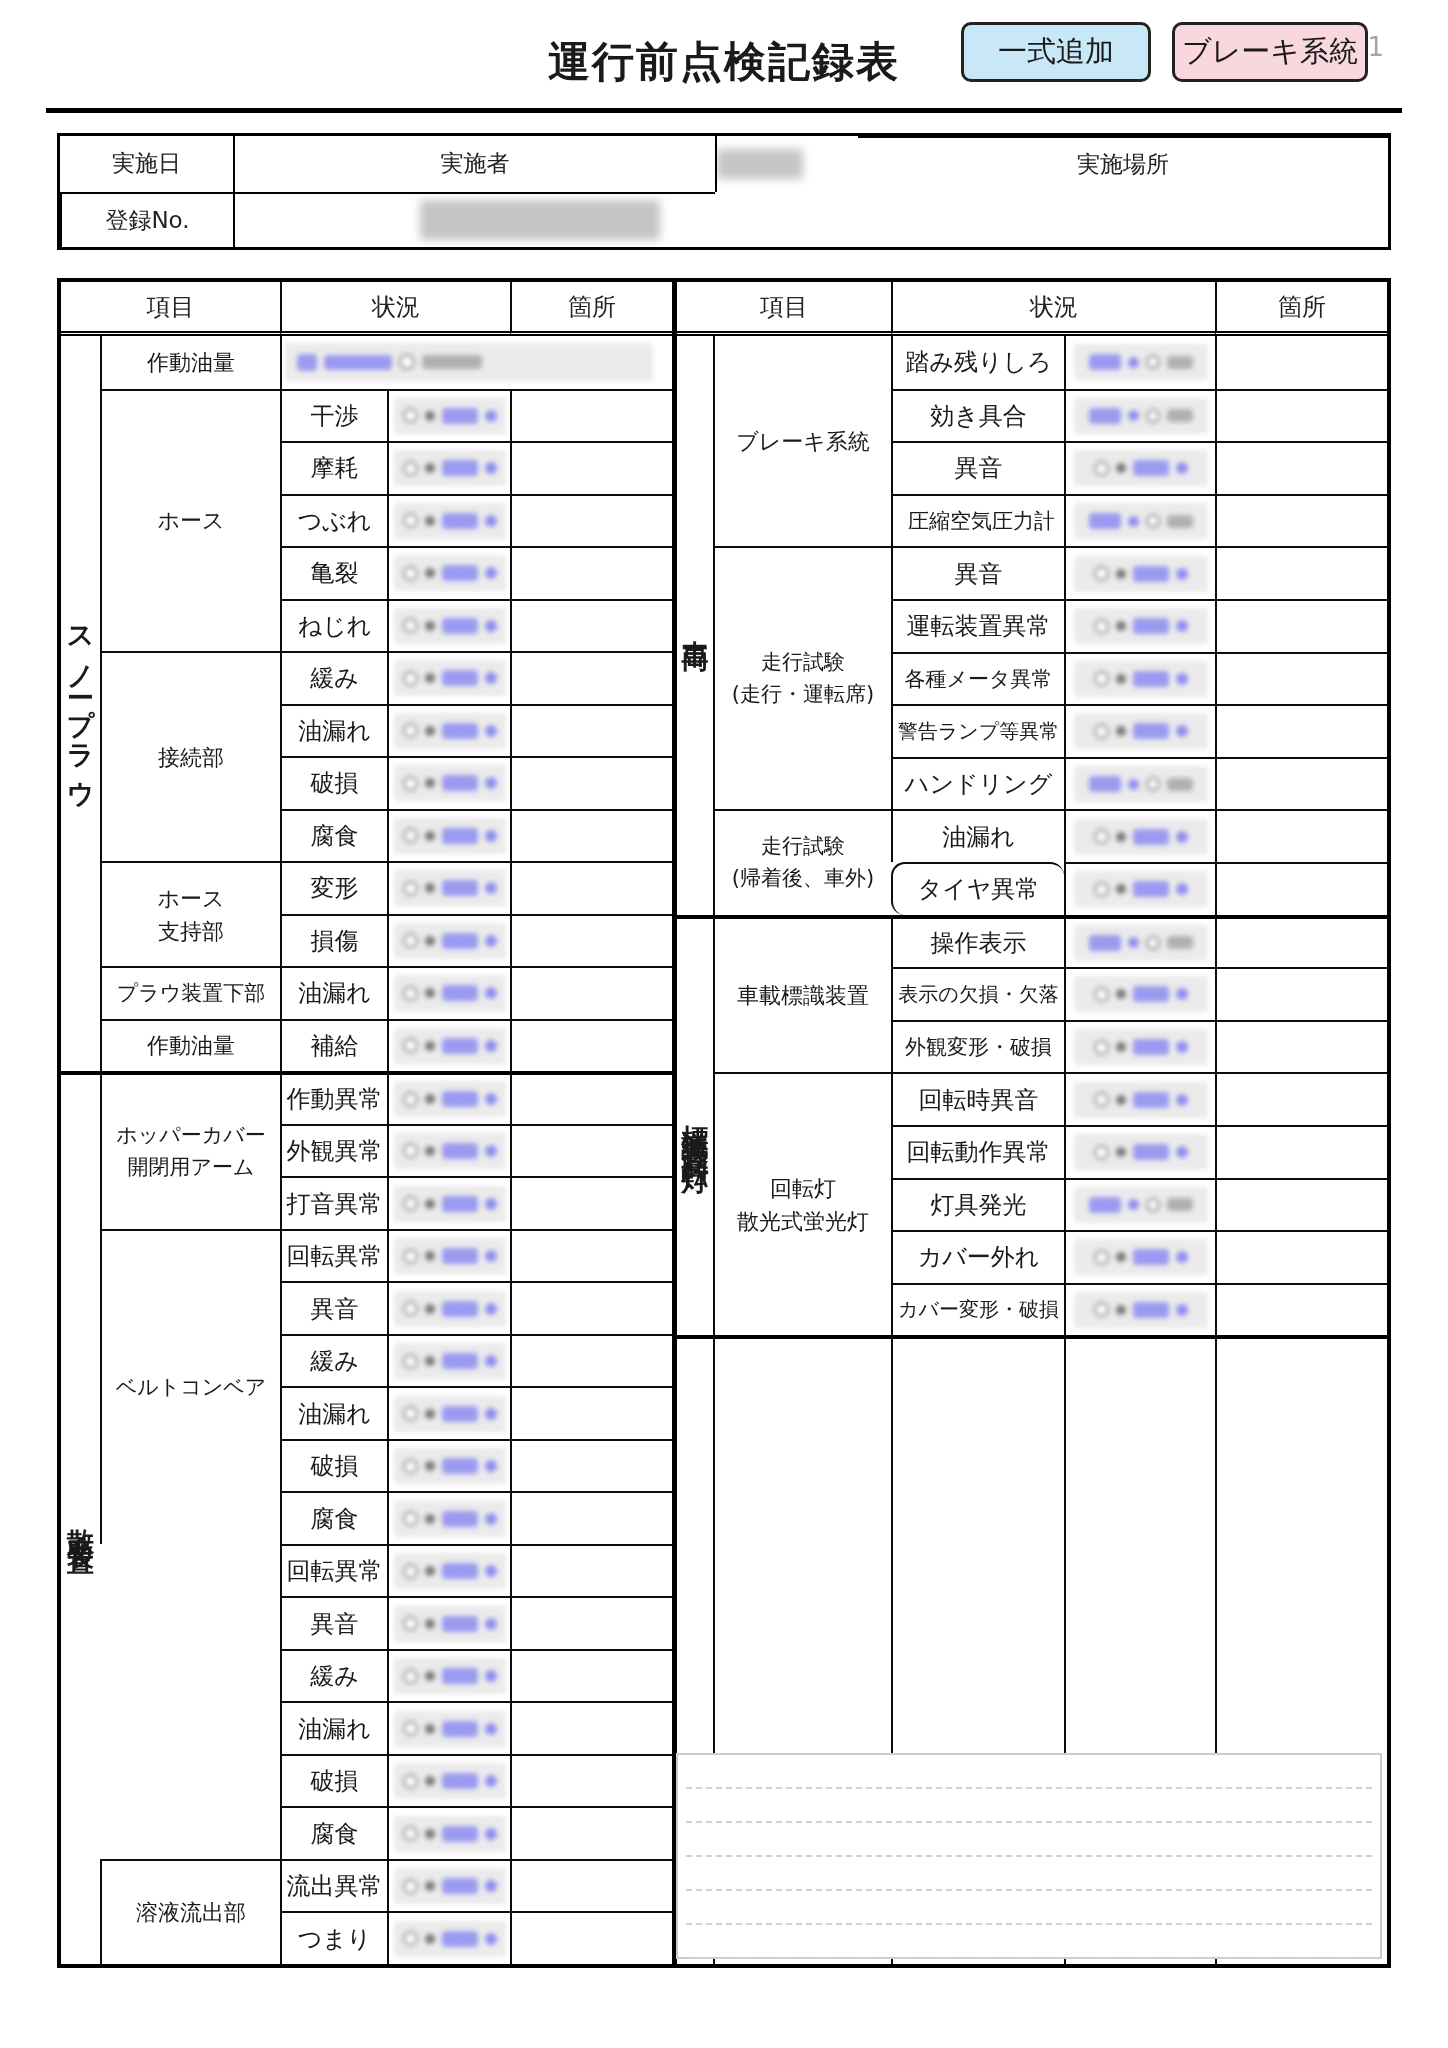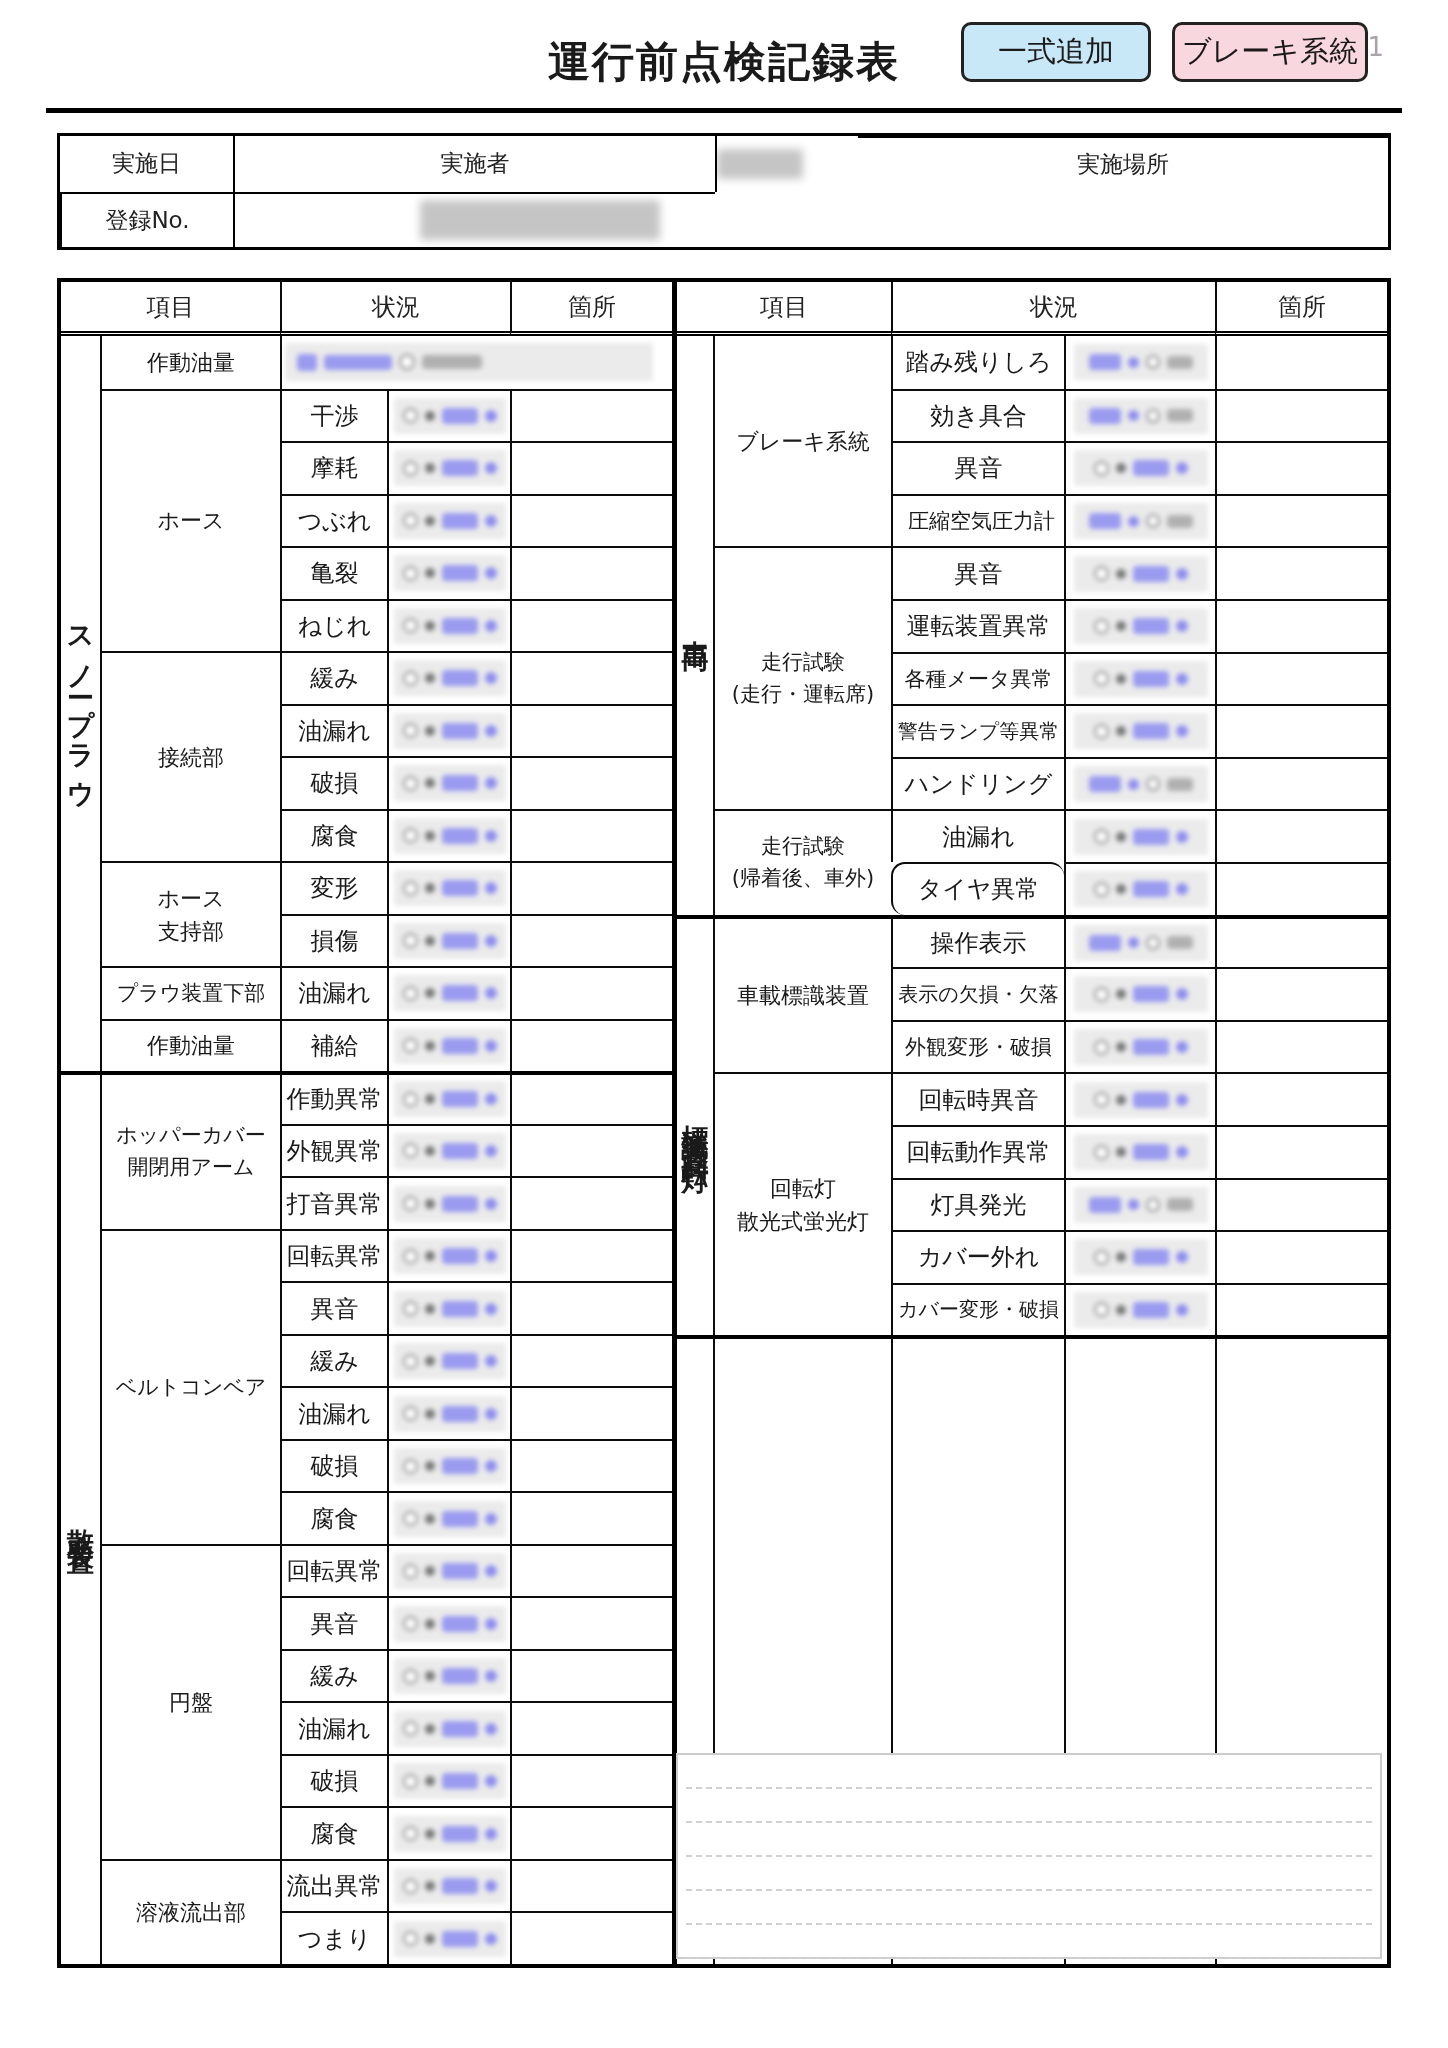--- a/index.html
+++ b/index.html
@@ -332,21 +332,20 @@
     <div class="cell icell" style="grid-area: 24 / 3;">腐食</div>
     <div class="cell scell" style="grid-area: 24 / 4;">
       <div class="sblur a">
         <span class="ring" style="width: 15px; height: 15px;"></span>
         <span class="gdot" style="width: 10px; height: 10px;"></span>
         <span class="bb" style="width: 36px; height: 16px;"></span>
         <span class="bdot" style="width: 12px; height: 12px;"></span>
       </div>
     </div>
     <div class="cell kcell" style="grid-area: 24 / 5;"></div>
-    <div class="cell gcell" style="grid-area: 25 / 2 / span 6;">円盤</div>
     <div class="cell icell" style="grid-area: 25 / 3;">回転異常</div>
     <div class="cell scell" style="grid-area: 25 / 4;">
       <div class="sblur a">
         <span class="ring" style="width: 15px; height: 15px;"></span>
         <span class="gdot" style="width: 10px; height: 10px;"></span>
         <span class="bb" style="width: 36px; height: 16px;"></span>
         <span class="bdot" style="width: 12px; height: 12px;"></span>
       </div>
     </div>
     <div class="cell kcell" style="grid-area: 25 / 5;"></div>

